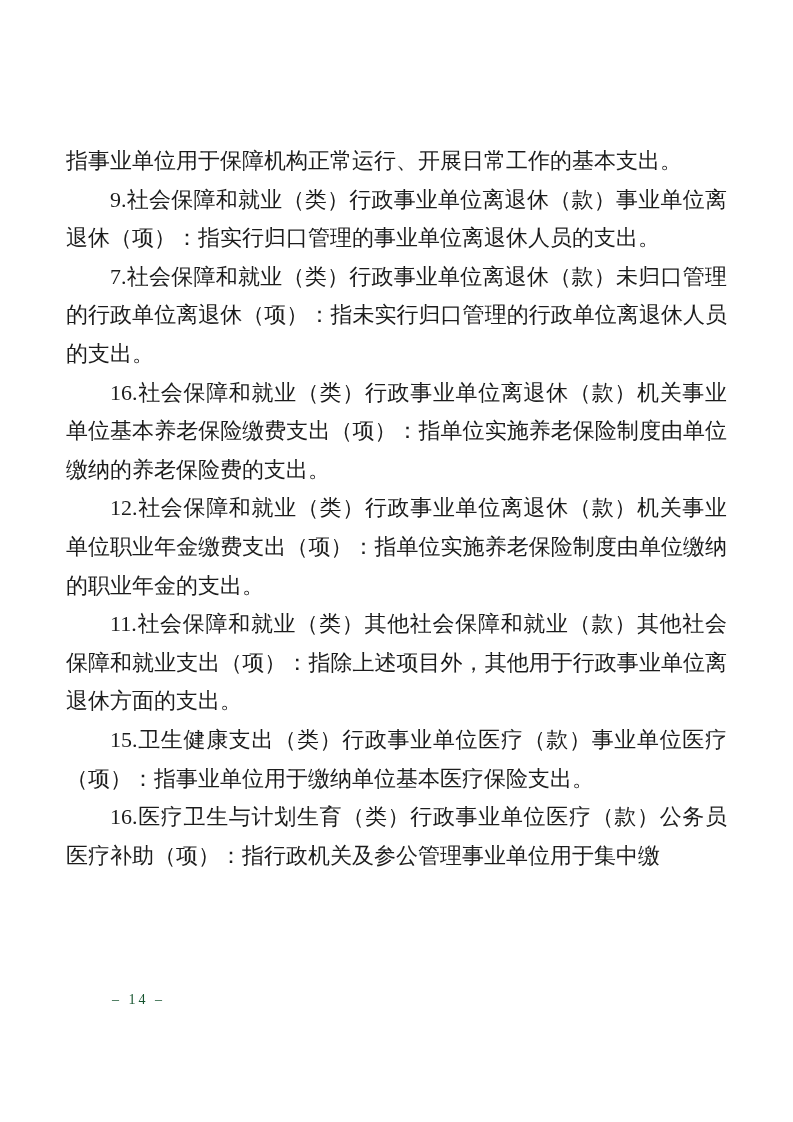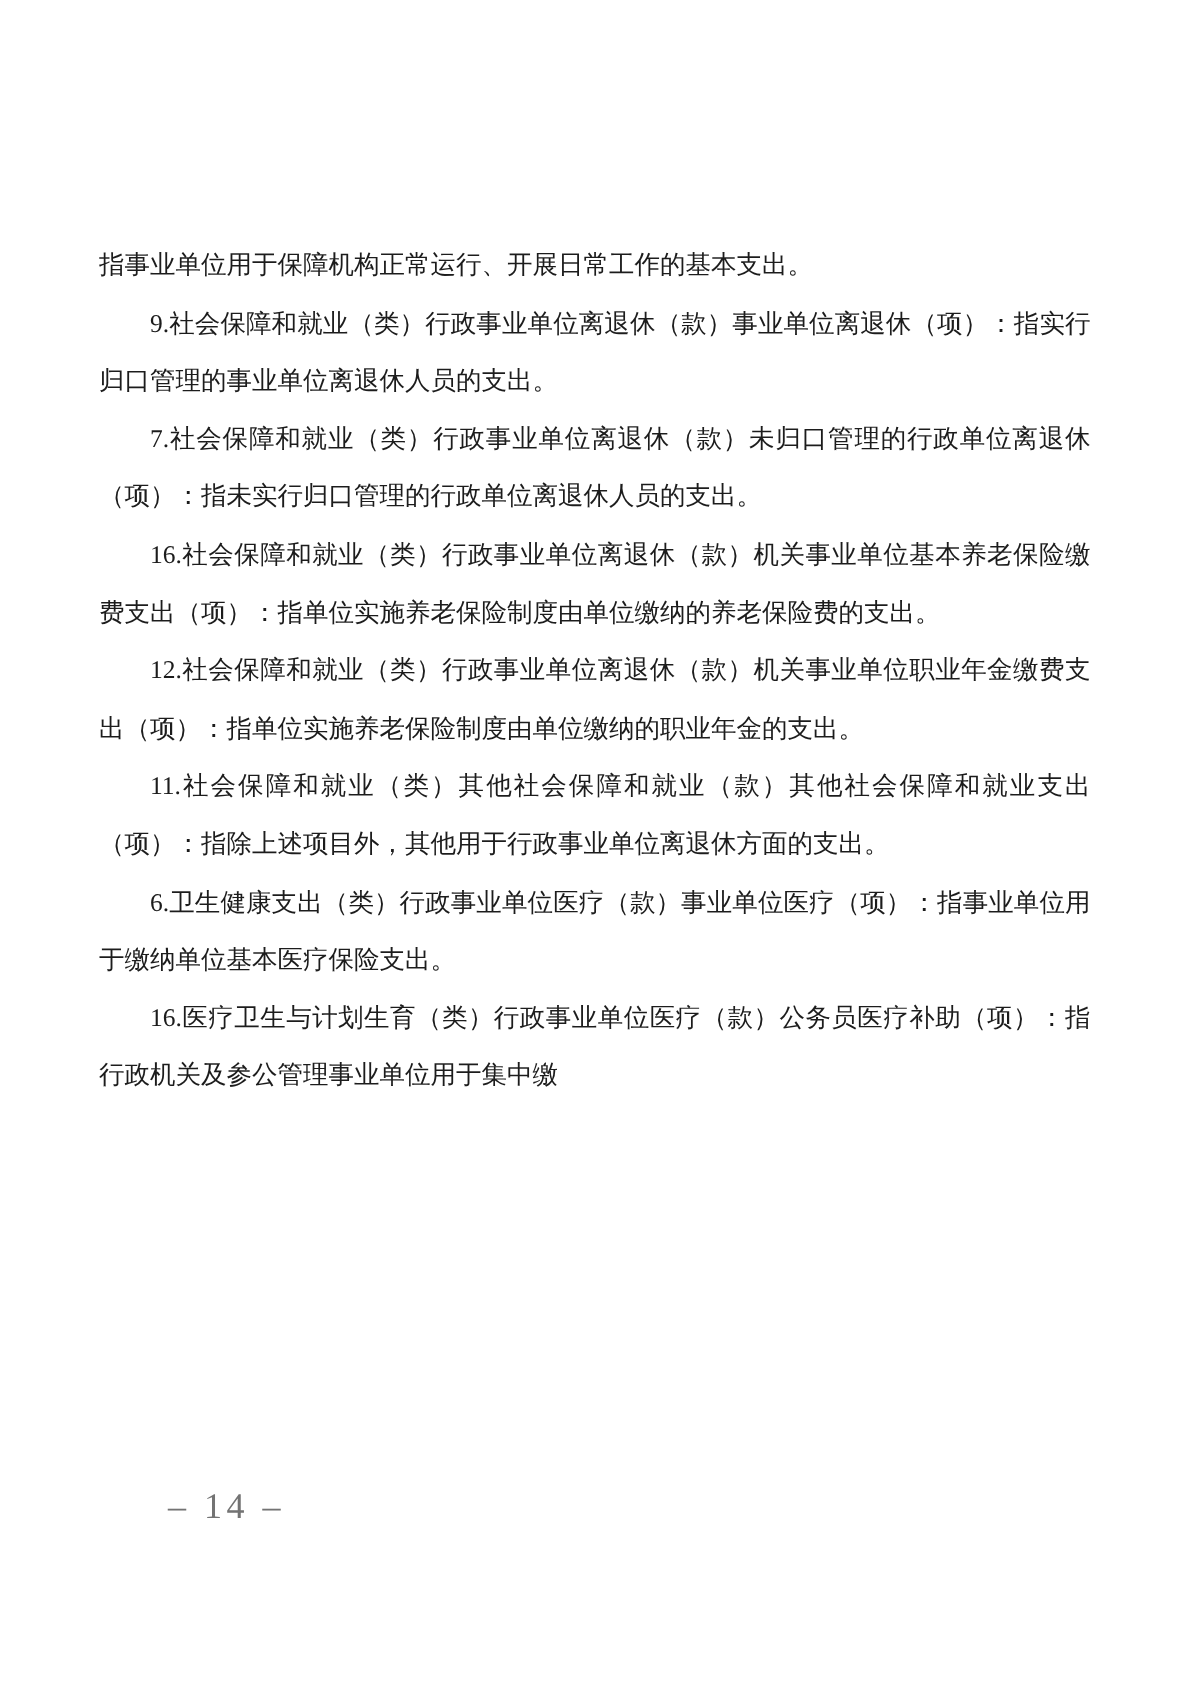--- a/index.html
+++ b/index.html
@@ -12,52 +12,52 @@
     width: 793px;
     height: 1122px;
     background: #ffffff;
     overflow: hidden;
     font-family: "Liberation Serif", "DejaVu Serif", serif;
     color: #1c1c1c;
   }
   .doc-body {
     position: absolute;
     left: 66px;
-    top: 158px;
+    top: 142px;
     width: 661px;
-    font-size: 17px;
+    font-size: 22px;
     line-height: 38.6px;
     text-align: justify;
     text-justify: inter-character;
   }
   .doc-body p.para {
     margin: 0;
     padding: 0;
   }
   .doc-body p.para.indent {
     text-indent: 2em;
   }
   .page-number {
     position: absolute;
     left: 112px;
     top: 992px;
-    font-size: 24px;
+    font-size: 14px;
     letter-spacing: 3px;
-    color: #737373;
+    color: #14532d;
     white-space: nowrap;
   }
 </style>
 </head>
 <body>
 
 <div class="page">
   <div class="doc-body" id="doc-body">
       <p class="para">指事业单位用于保障机构正常运行、开展日常工作的基本支出。</p>
       <p class="para indent">9.社会保障和就业（类）行政事业单位离退休（款）事业单位离退休（项）：指实行归口管理的事业单位离退休人员的支出。</p>
       <p class="para indent">7.社会保障和就业（类）行政事业单位离退休（款）未归口管理的行政单位离退休（项）：指未实行归口管理的行政单位离退休人员的支出。</p>
       <p class="para indent">16.社会保障和就业（类）行政事业单位离退休（款）机关事业单位基本养老保险缴费支出（项）：指单位实施养老保险制度由单位缴纳的养老保险费的支出。</p>
       <p class="para indent">12.社会保障和就业（类）行政事业单位离退休（款）机关事业单位职业年金缴费支出（项）：指单位实施养老保险制度由单位缴纳的职业年金的支出。</p>
       <p class="para indent">11.社会保障和就业（类）其他社会保障和就业（款）其他社会保障和就业支出（项）：指除上述项目外，其他用于行政事业单位离退休方面的支出。</p>
-      <p class="para indent">6.卫生健康支出（类）行政事业单位医疗（款）事业单位医疗（项）：指事业单位用于缴纳单位基本医疗保险支出。</p>
+      <p class="para indent">15.卫生健康支出（类）行政事业单位医疗（款）事业单位医疗（项）：指事业单位用于缴纳单位基本医疗保险支出。</p>
       <p class="para indent">16.医疗卫生与计划生育（类）行政事业单位医疗（款）公务员医疗补助（项）：指行政机关及参公管理事业单位用于集中缴</p>
     </div>
   <div class="page-number">– 14 –</div>
 </div>
 
 </body></html>

